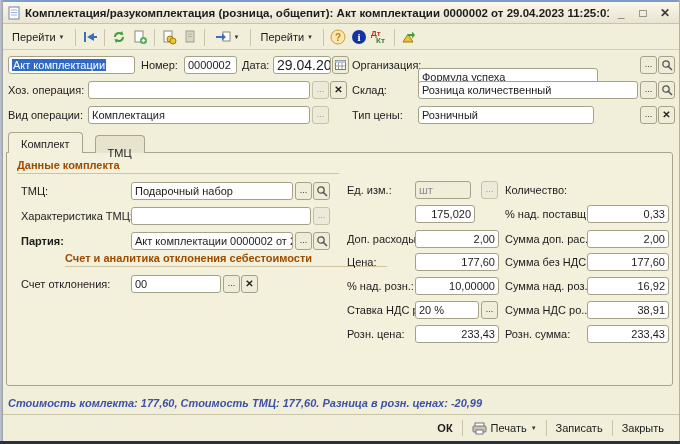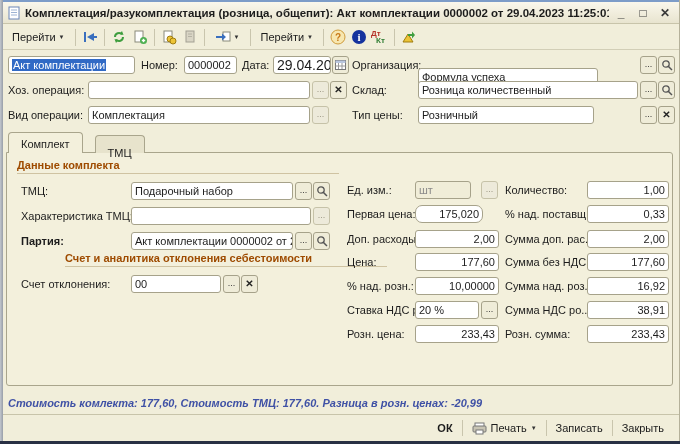--- a/index.html
+++ b/index.html
@@ -253,41 +253,39 @@
 
     <span class="lbl" style="left:14px;top:122px;">Счет отклонения:</span>
     <div class="fld" style="left:124px;top:122px;width:90px;">00</div>
     <span class="sq" style="left:216px;top:122px;">...</span>
     <span class="sq x" style="left:234px;top:122px;">✕</span>
 
     <span class="lbl" style="left:340px;top:28px;">Ед. изм.:</span>
     <div class="fld dis" style="left:408px;top:28px;width:56px;">шт</div>
     <span class="sq dis" style="left:474px;top:28px;">...</span>
 
-    <span class="lbl" style="left:340px;top:52px;">Первая цена:</span>
-    <div class="fld num" style="left:408px;top:52px;width:68px;border-radius:7px;">175,020</div>
+    <div class="fld num" style="left:408px;top:52px;width:60px;">175,020</div>
 
     <span class="lbl" style="left:340px;top:77px;">Доп. расходы ...</span>
     <div class="fld num" style="left:408px;top:77px;width:84px;">2,00</div>
 
     <span class="lbl" style="left:340px;top:100px;">Цена:</span>
     <div class="fld num" style="left:408px;top:100px;width:84px;">177,60</div>
 
     <span class="lbl" style="left:340px;top:124px;">% над. розн.:</span>
     <div class="fld num" style="left:408px;top:124px;width:84px;">10,00000</div>
 
     <span class="lbl" style="left:340px;top:148px;">Ставка НДС р...</span>
     <div class="fld" style="left:408px;top:148px;width:64px;">20 %</div>
     <span class="sq" style="left:474px;top:148px;">...</span>
 
     <span class="lbl" style="left:340px;top:172px;">Розн. цена:</span>
     <div class="fld num" style="left:408px;top:172px;width:84px;">233,43</div>
 
     <span class="lbl" style="left:498px;top:28px;">Количество:</span>
-    <div class="fld num" style="left:580px;top:28px;width:82px;">1,00</div>
 
     <span class="lbl" style="left:498px;top:52px;">% над. поставщ...</span>
     <div class="fld num" style="left:580px;top:52px;width:82px;">0,33</div>
 
     <span class="lbl" style="left:498px;top:77px;">Сумма доп. рас...</span>
     <div class="fld num" style="left:580px;top:77px;width:82px;">2,00</div>
 
     <span class="lbl" style="left:498px;top:100px;">Сумма без НДС:</span>
     <div class="fld num" style="left:580px;top:100px;width:82px;">177,60</div>
 

